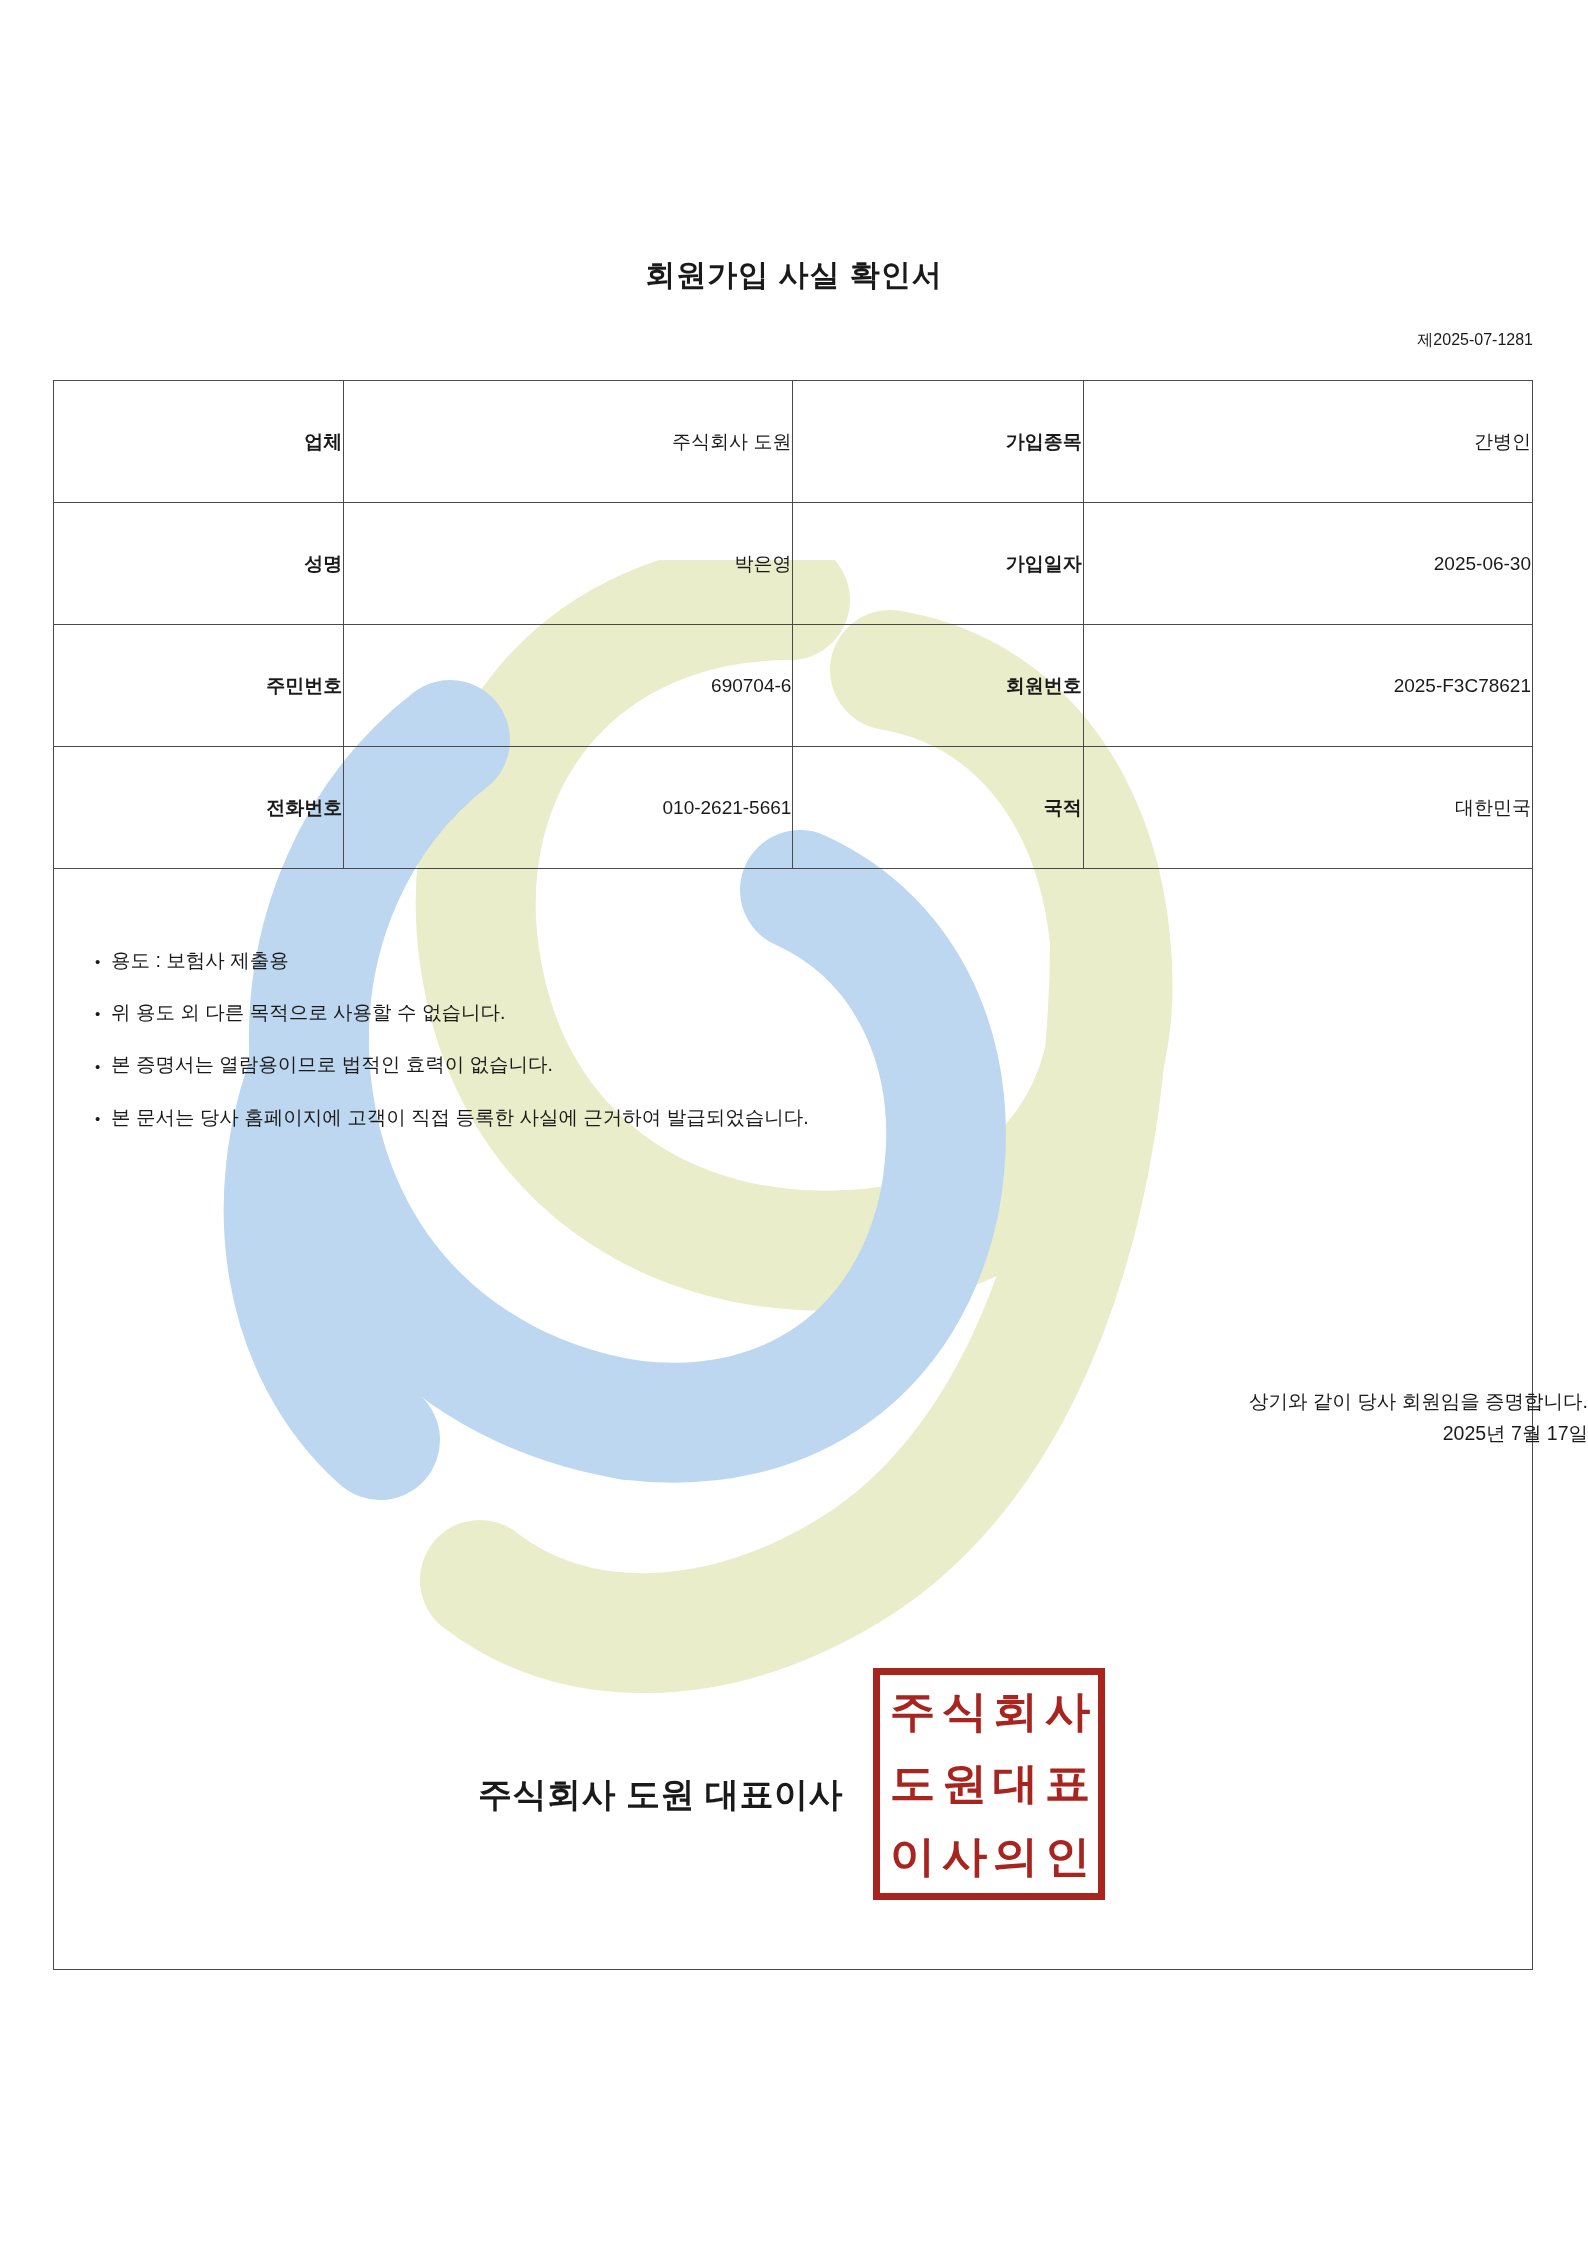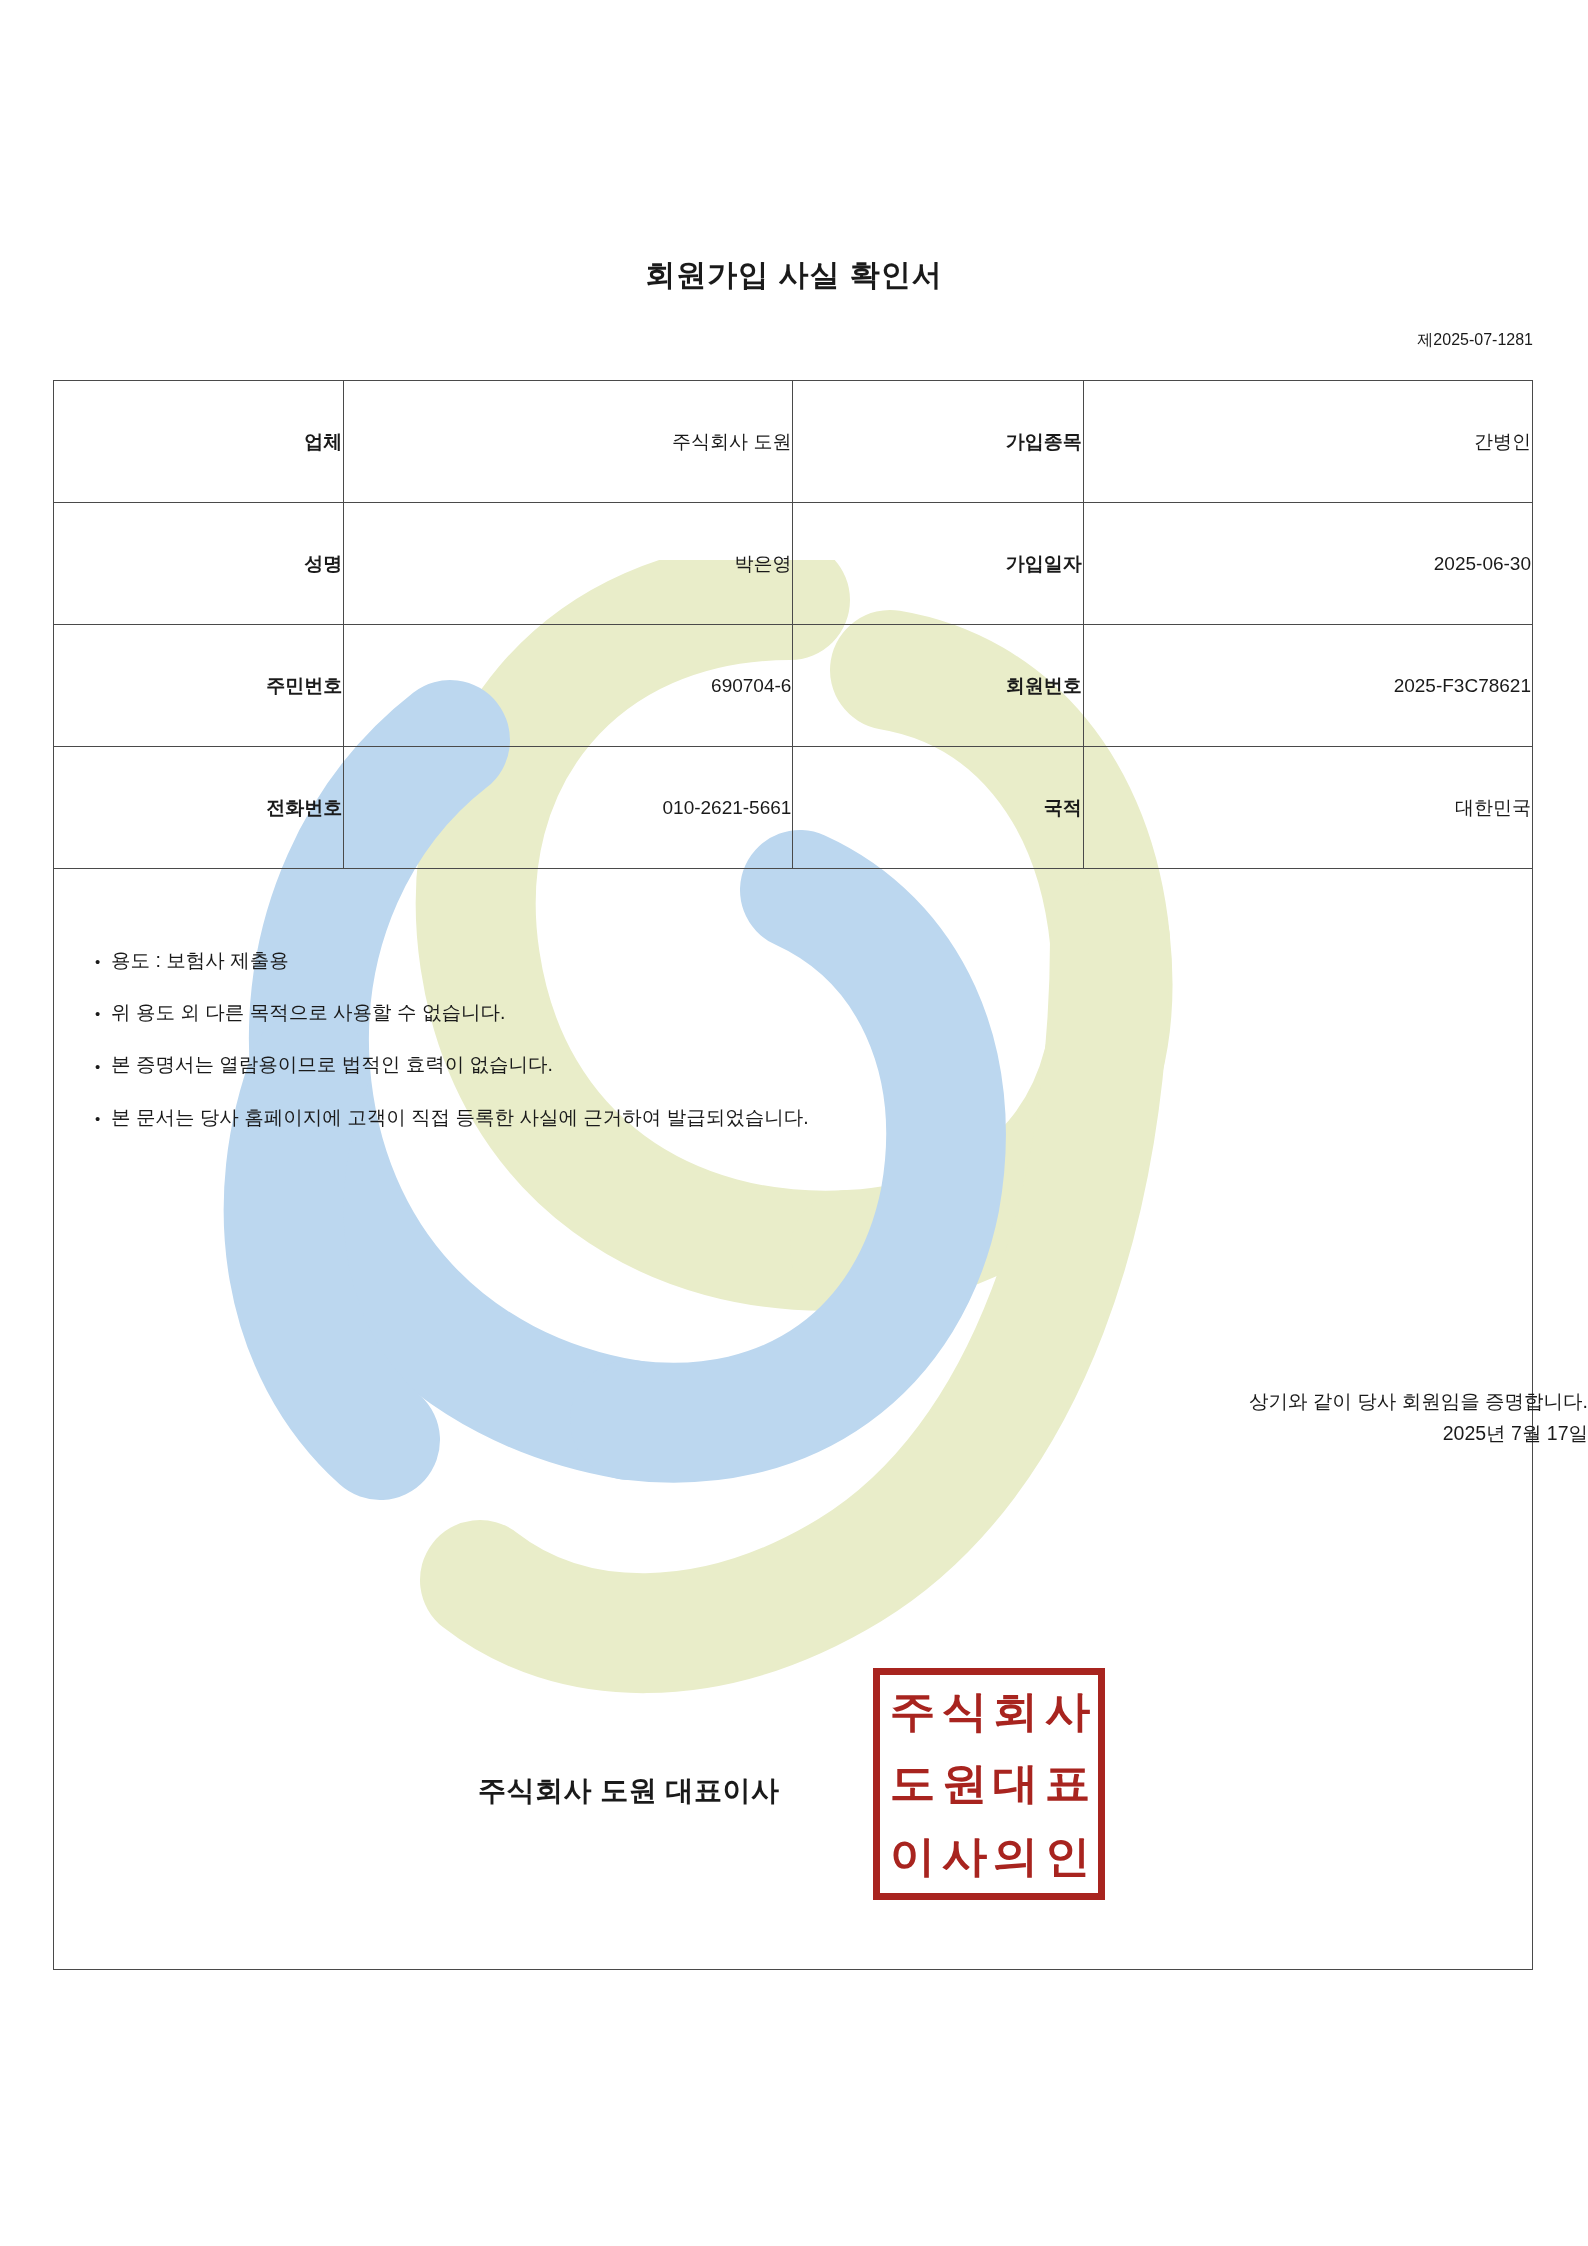--- a/index.html
+++ b/index.html
@@ -129,21 +129,21 @@
   .closing div {
     font-size: 19.5px;
     line-height: 1.65;
   }
 
   
   .signature {
     position: absolute;
     left: 478px;
     top: 1772px;
-    font-size: 28px;
+    font-size: 34px;
     font-weight: bold;
     letter-spacing: 0.5px;
     z-index: 3;
   }
 
   .seal {
     position: absolute;
     left: 873px;
     top: 1668px;
     width: 232px;

